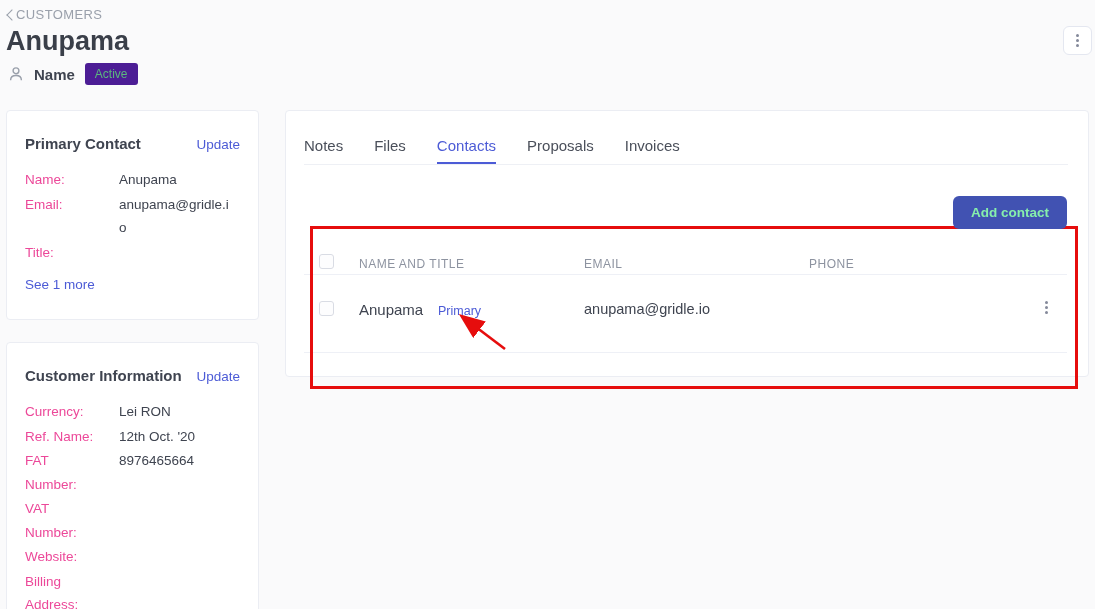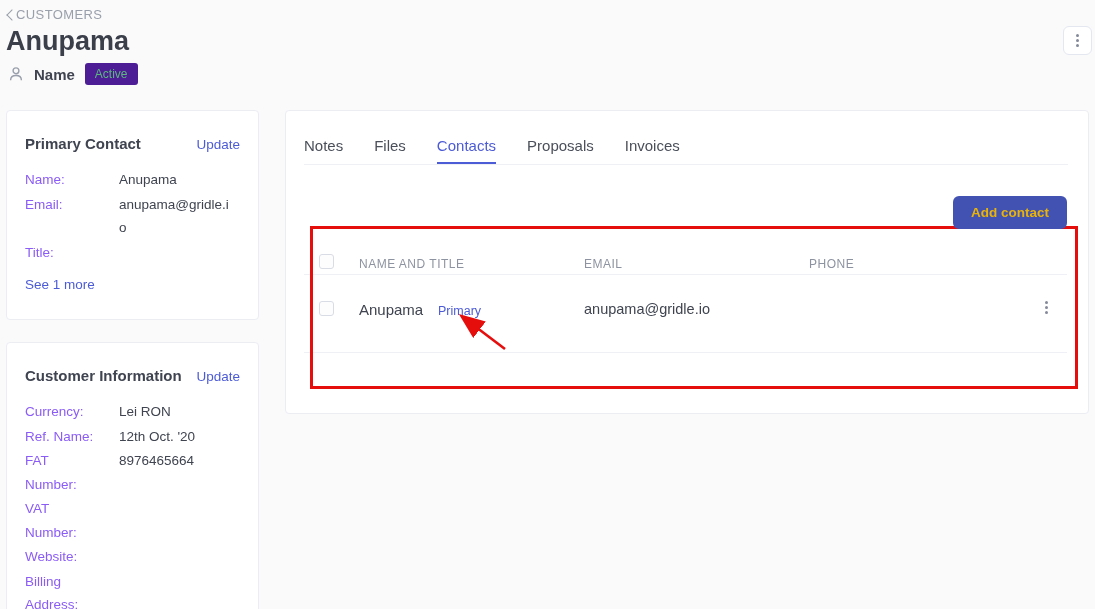--- a/index.html
+++ b/index.html
@@ -24,35 +24,35 @@
 
   
   .card { position:absolute; left:6px; width:253px; background:#fff; border:1px solid #ebedf3;
     border-radius:4px; padding:24px 18px 20px 18px; }
   .card-primary { top:110px; height:210px; }
   .card-info { top:342px; height:290px; }
   .card-head { display:flex; justify-content:space-between; align-items:baseline; margin-bottom:16px; }
   .card-title { font-size:15px; font-weight:600; color:#3f4450; }
   .link { color:#4c5bd6; font-size:13.5px; cursor:pointer; text-decoration:none; }
   .field { display:flex; margin-bottom:1px; line-height:23.5px; font-size:13.5px; }
-  .field .lbl { width:72px; margin-right:22px; color:#8b5cf6; flex:none; }
+  .field .lbl { width:72px; margin-right:22px; color:#ec4899; flex:none; }
   .field .val { color:#3f4450; }
   .val-wrap { max-width:112px; word-break:break-all; }
   .see-more { display:inline-block; margin-top:12px; font-size:13.5px; }
 
   
-  .panel { position:absolute; left:285px; top:110px; width:804px; height:304px; background:#fff;
+  .panel { position:absolute; left:285px; top:110px; width:804px; height:267px; background:#fff;
     border:1px solid #ebedf3; border-radius:4px; }
   .tabs { position:absolute; left:18px; right:20px; top:0; height:54px; display:flex; gap:31px;
     border-bottom:1px solid #eef0f5; padding-top:18px; }
   .tab { display:flex; align-items:center; height:100%; font-size:15px; color:#4a4f5a;
     border-bottom:2px solid transparent; cursor:pointer; }
   .tab.active { color:#4c5bd6; border-bottom-color:#4c5bd6; }
   .add-btn { position:absolute; top:85px; right:21px; height:33px; padding:0 18px; background:#4152b2;
-    color:#eab308; font-size:13.5px; font-weight:600; border:none; border-radius:6px; cursor:pointer;
+    color:#86efac; font-size:13.5px; font-weight:600; border:none; border-radius:6px; cursor:pointer;
     z-index:5; font-family:"Liberation Sans", sans-serif; }
   .checkbox { position:absolute; width:15px; height:15px; background:#fdfdfe; border:1.5px solid #d9dce4;
     border-radius:3px; cursor:pointer; }
   .th { position:absolute; font-size:12px; color:#8d93a0; letter-spacing:.5px; }
   .divider { position:absolute; left:18px; right:21px; height:1px; background:#eef0f6; }
   .cell-name { position:absolute; left:73px; top:190px; font-size:15px; color:#3f4450; }
   .tag { position:absolute; left:152px; top:193px; font-size:12.5px; color:#4c5bd6; cursor:pointer; }
   .cell-email { position:absolute; left:298px; top:190px; font-size:14.5px; color:#3f4450; }
   .cell-phone { position:absolute; left:523px; top:190px; font-size:14.5px; color:#3f4450; }
   .row-kebab { position:absolute; left:748px; top:184px; width:24px; height:24px; display:flex;

